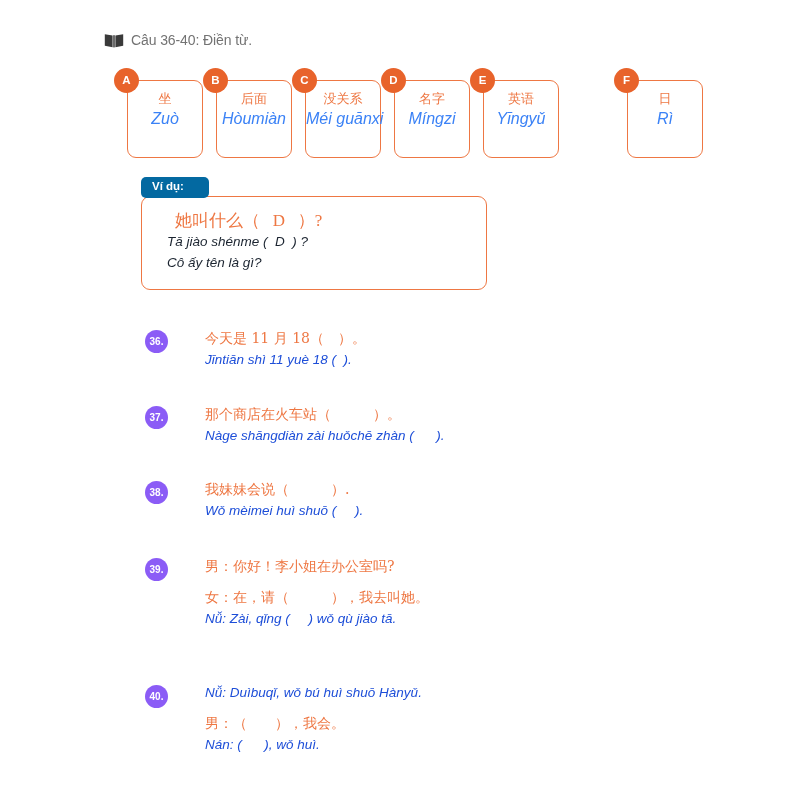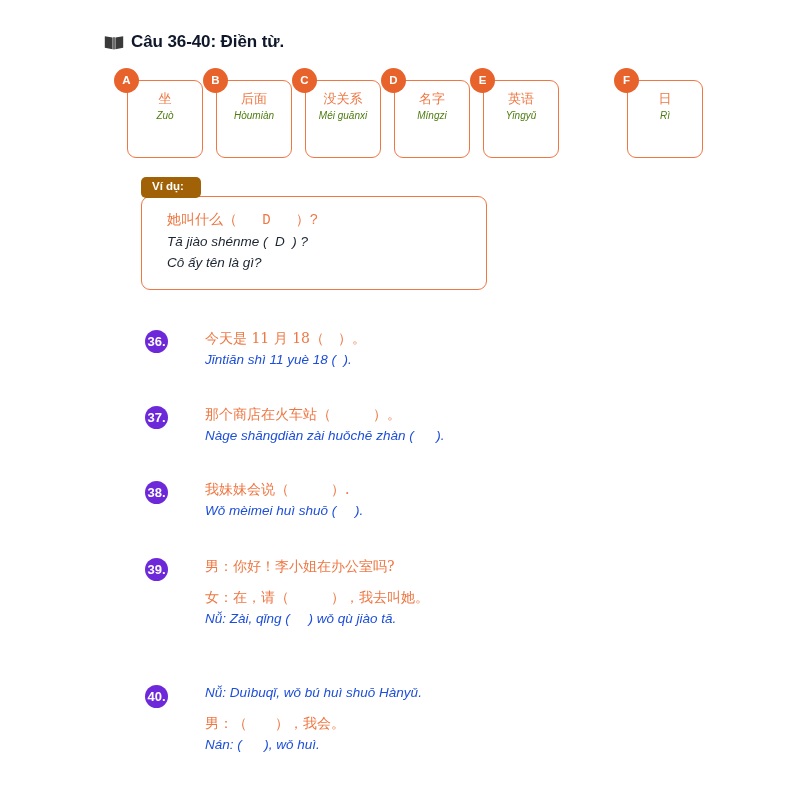--- a/index.html
+++ b/index.html
@@ -27,23 +27,23 @@
     gap: 7px;
   }
   .book-icon {
     width: 20px;
     height: 15px;
     position: relative;
     flex: none;
   }
   .book-icon svg { display: block; }
   .title-text {
-    color: #0f172a;
-    font-size: 17px;
-    font-weight: bold;
+    color: #737373;
+    font-size: 14px;
+    font-weight: normal;
     letter-spacing: -0.1px;
     white-space: nowrap;
   }
 
   
   .options {
     position: absolute;
     left: 127px;
     top: 80px;
     width: 600px;
@@ -86,36 +86,36 @@
     font-size: 13px;
     font-family: "DejaVu Serif", "Liberation Serif", serif;
     white-space: nowrap;
   }
   .opt-py {
     position: absolute;
     top: 29px;
     left: 0;
     right: 0;
     text-align: center;
-    color: #4d7c0f;
-    font-size: 10px;
+    color: #3b82f6;
+    font-size: 16px;
     font-style: italic;
     white-space: nowrap;
   }
 
   
   .vidu-tag {
     position: absolute;
     left: 141px;
     top: 177px;
-    background: #a16207;
+    background: #0369a1;
     color: #fff;
     font-size: 11.5px;
     font-weight: bold;
-    padding: 4px 17px 5px 11px;
+    padding: 4px 25px 5px 11px;
     border-radius: 5px;
     line-height: 1;
     z-index: 2;
   }
   .vidu-box {
     position: absolute;
     left: 141px;
     top: 196px;
     width: 346px;
     height: 94px;
@@ -124,24 +124,25 @@
     box-sizing: border-box;
     background: #fff;
   }
   .vidu-lines {
     position: absolute;
     left: 167px;
     top: 210px;
   }
   .vidu-hz {
     color: #EE7743;
-    font-size: 14px;
-    font-family: Liberation Mono, monospace;
-    line-height: 21px;
-    white-space: pre;
+    font-size: 17px;
+    font-family: Liberation Serif, serif;
+    line-height: 21px;
+    white-space: pre;
+    margin-left: 8px;
   }
   .vidu-py {
     color: #1b2430;
     font-size: 13.5px;
     font-style: italic;
     line-height: 21px;
     white-space: pre;
   }
   .vidu-vi {
     color: #1b2430;
@@ -158,23 +159,23 @@
     left: 145px;
     width: 620px;
   }
   .q-badge {
     position: absolute;
     left: 0;
     top: 0;
     width: 23px;
     height: 23px;
     border-radius: 50%;
-    background: #6d28d9;
+    background: #8b5cf6;
     color: #fff;
-    font-size: 13px;
+    font-size: 10px;
     font-weight: bold;
     display: flex;
     align-items: center;
     justify-content: center;
     line-height: 1;
   }
   .q-body {
     position: absolute;
     left: 32px;
     top: -3px;

